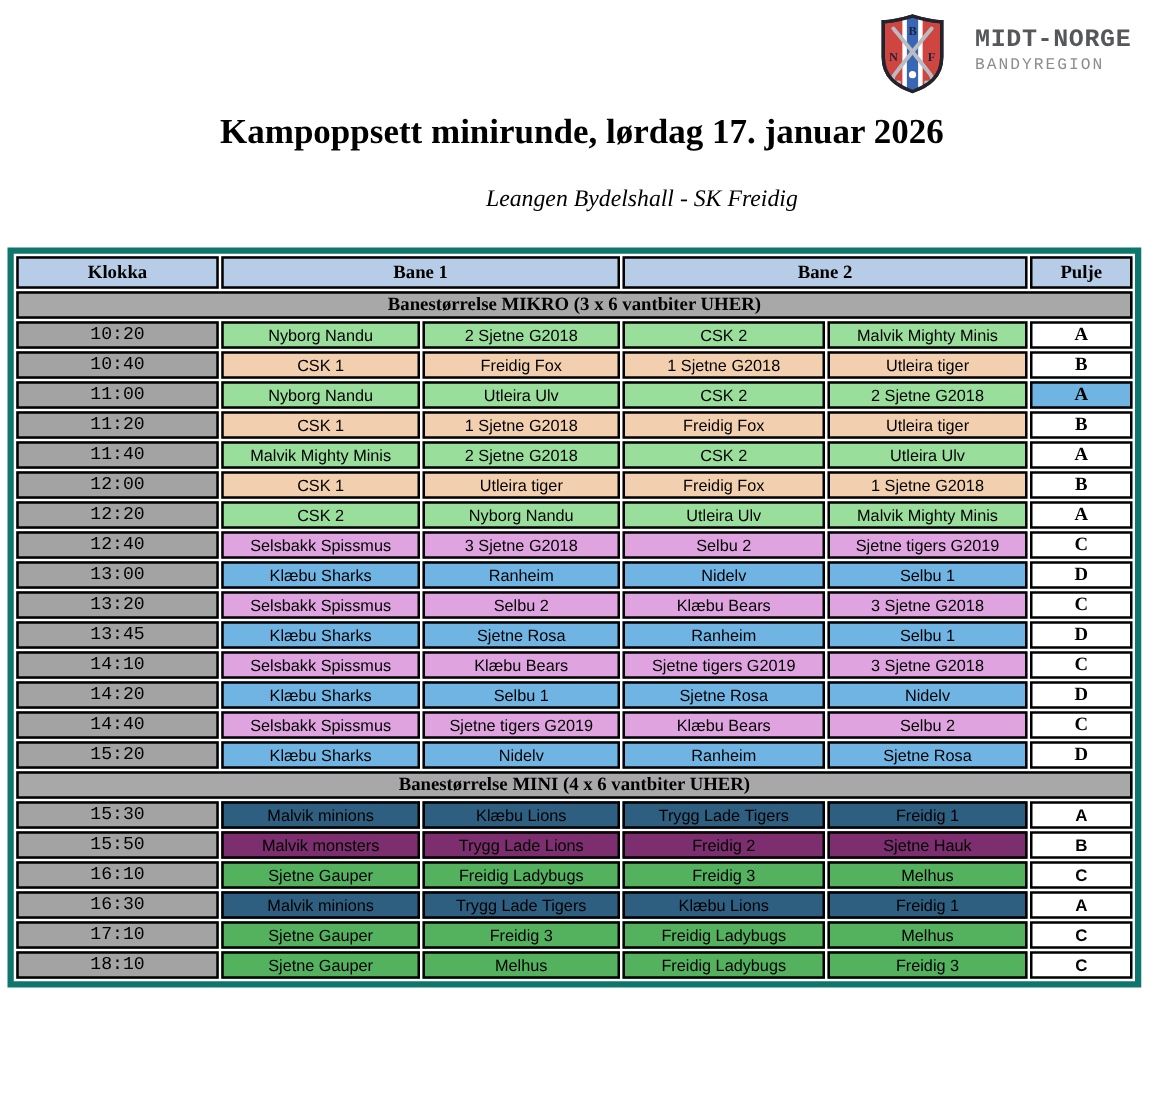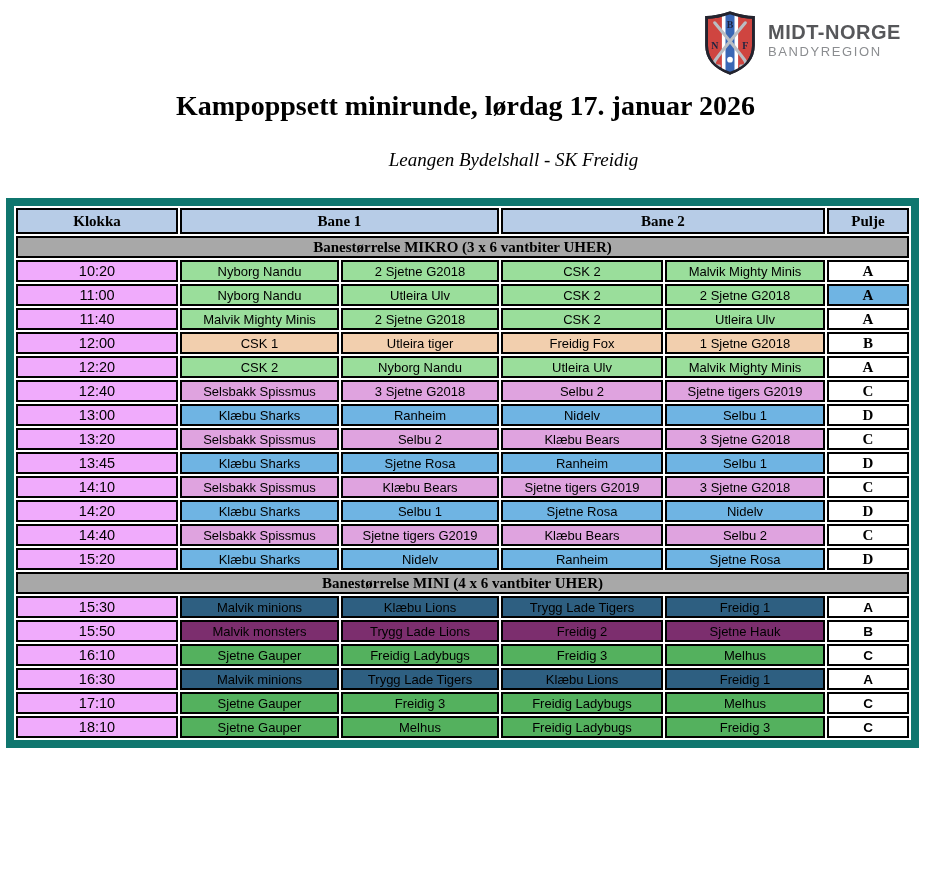--- a/index.html
+++ b/index.html
@@ -18,23 +18,23 @@
 
   
   .logo {
     position: absolute;
     top: 11px;
     left: 703px;
     display: flex;
     align-items: flex-start;
   }
   .logo-text {
-    margin-left: 11px;
+    margin-left: 23px;
     margin-top: 11px;
-    font-family: Liberation Sans, sans-serif;
+    font-family: Liberation Mono, monospace;
     line-height: 1.05;
   }
   .logo-name {
     font-size: 20px;
     font-weight: bold;
     color: #56575a;
     letter-spacing: 0.5px;
   }
   .logo-sub {
     font-size: 13px;
@@ -64,21 +64,21 @@
     margin-left: 48px;
   }
 
   
   table.schedule {
     position: absolute;
     top: 198px;
     left: 6px;
     border-collapse: separate;
     border-spacing: 2px;
-    border: 8px solid #0f766e;
+    border: 5px solid #0f766e;
     background: #fff;
     table-layout: fixed;
   }
   table.schedule th,
   table.schedule td {
     box-sizing: border-box;
     border: 2px solid #000;
     padding: 0;
     text-align: center;
     vertical-align: middle;
@@ -93,24 +93,24 @@
     font-family: "Liberation Serif", serif;
   }
   td.section-cell {
     background: var(--section_bg);
     height: 22px;
     font-size: 15px;
     font-weight: bold;
     font-family: "Liberation Serif", serif;
   }
   td.time-cell {
-    background: #f0abfc;
+    background: #a3a3a3;
     height: 22px;
     font-size: 14.5px;
-    font-family: Liberation Sans, sans-serif;
+    font-family: Liberation Mono, monospace;
   }
   td.team-cell {
     font-size: 13px;
     font-family: "Liberation Sans", sans-serif;
   }
   td.pulje-cell {
     background: #ffffff;
     text-align: left;
     padding-left: 4px;
     font-weight: bold;
@@ -179,28 +179,44 @@
       </tr>
       <tr>
         <td class="time-cell">10:20</td>
         <td class="team-cell" style="background: rgb(154, 222, 155);">Nyborg Nandu</td>
         <td class="team-cell" style="background: rgb(154, 222, 155);">2 Sjetne G2018</td>
         <td class="team-cell" style="background: rgb(154, 222, 155);">CSK 2</td>
         <td class="team-cell" style="background: rgb(154, 222, 155);">Malvik Mighty Minis</td>
         <td class="pulje-cell pulje-serif">A</td>
       </tr>
       <tr>
+        <td class="time-cell">10:40</td>
+        <td class="team-cell" style="background: rgb(242, 207, 174);">CSK 1</td>
+        <td class="team-cell" style="background: rgb(242, 207, 174);">Freidig Fox</td>
+        <td class="team-cell" style="background: rgb(242, 207, 174);">1 Sjetne G2018</td>
+        <td class="team-cell" style="background: rgb(242, 207, 174);">Utleira tiger</td>
+        <td class="pulje-cell pulje-serif">B</td>
+      </tr>
+      <tr>
         <td class="time-cell">11:00</td>
         <td class="team-cell" style="background: rgb(154, 222, 155);">Nyborg Nandu</td>
         <td class="team-cell" style="background: rgb(154, 222, 155);">Utleira Ulv</td>
         <td class="team-cell" style="background: rgb(154, 222, 155);">CSK 2</td>
         <td class="team-cell" style="background: rgb(154, 222, 155);">2 Sjetne G2018</td>
         <td class="pulje-cell pulje-serif" style="background: rgb(111, 180, 227);">A</td>
       </tr>
       <tr>
+        <td class="time-cell">11:20</td>
+        <td class="team-cell" style="background: rgb(242, 207, 174);">CSK 1</td>
+        <td class="team-cell" style="background: rgb(242, 207, 174);">1 Sjetne G2018</td>
+        <td class="team-cell" style="background: rgb(242, 207, 174);">Freidig Fox</td>
+        <td class="team-cell" style="background: rgb(242, 207, 174);">Utleira tiger</td>
+        <td class="pulje-cell pulje-serif">B</td>
+      </tr>
+      <tr>
         <td class="time-cell">11:40</td>
         <td class="team-cell" style="background: rgb(154, 222, 155);">Malvik Mighty Minis</td>
         <td class="team-cell" style="background: rgb(154, 222, 155);">2 Sjetne G2018</td>
         <td class="team-cell" style="background: rgb(154, 222, 155);">CSK 2</td>
         <td class="team-cell" style="background: rgb(154, 222, 155);">Utleira Ulv</td>
         <td class="pulje-cell pulje-serif">A</td>
       </tr>
       <tr>
         <td class="time-cell">12:00</td>
         <td class="team-cell" style="background: rgb(242, 207, 174);">CSK 1</td>

